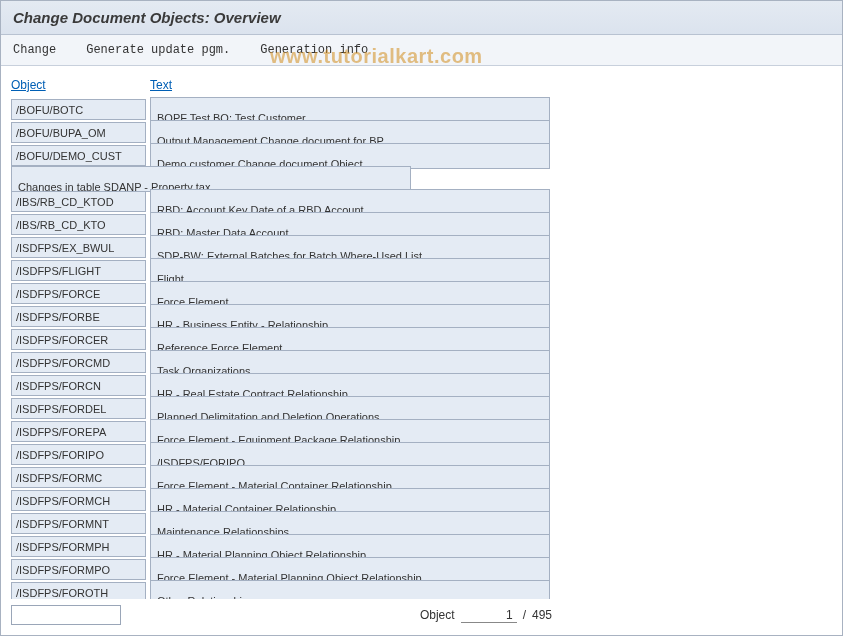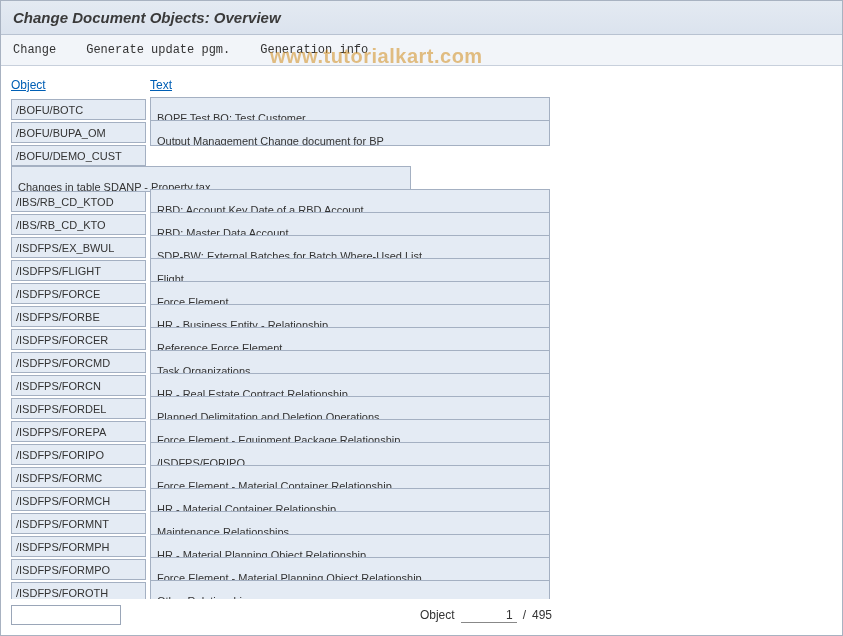--- a/index.html
+++ b/index.html
@@ -172,20 +172,21 @@
         <div class="data-row">
           <div class="cell-object">/BOFU/BOTC</div>
           <div class="cell-text">BOPF Test BO: Test Customer</div>
         </div>
         <div class="data-row">
           <div class="cell-object">/BOFU/BUPA_OM</div>
           <div class="cell-text">Output Management Change document for BP</div>
         </div>
         <div class="data-row">
           <div class="cell-object">/BOFU/DEMO_CUST</div>
+          <div class="cell-text">Demo customer Change document Object</div>
         </div>
         <div class="data-row">
           <div class="cell-text">Changes in table SDANP - Property tax</div>
         </div>
         <div class="data-row">
           <div class="cell-object">/IBS/RB_CD_KTOD</div>
           <div class="cell-text">RBD: Account Key Date of a RBD Account</div>
         </div>
         <div class="data-row">
           <div class="cell-object">/IBS/RB_CD_KTO</div>

